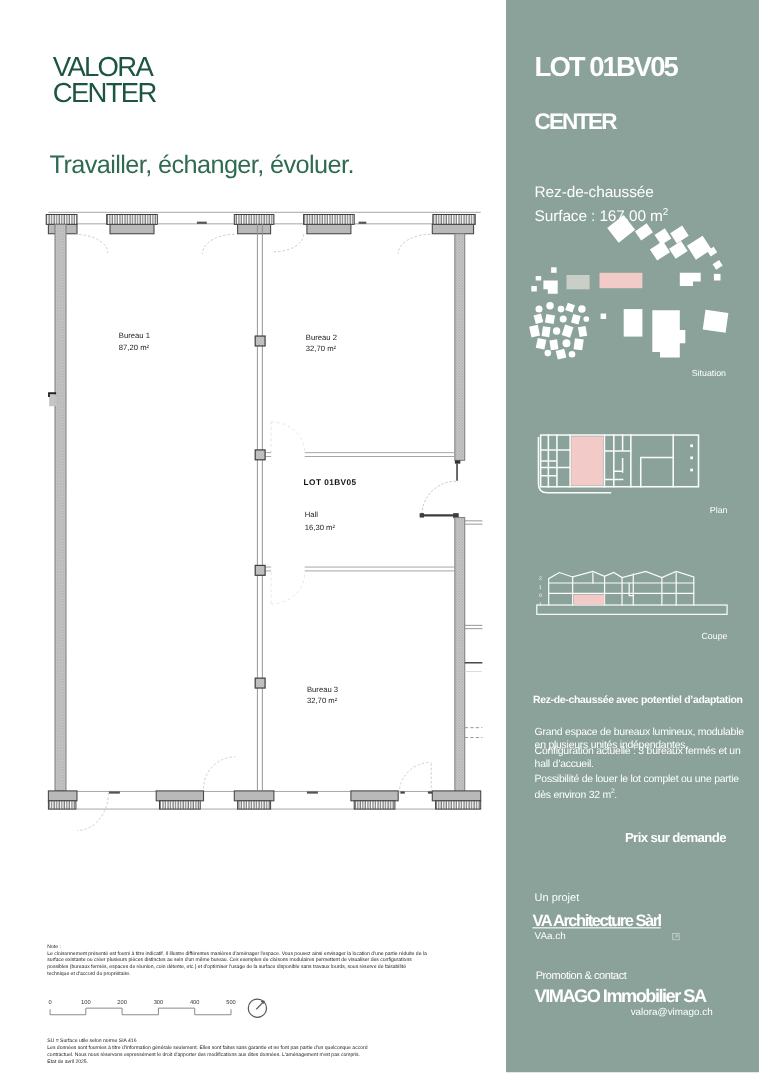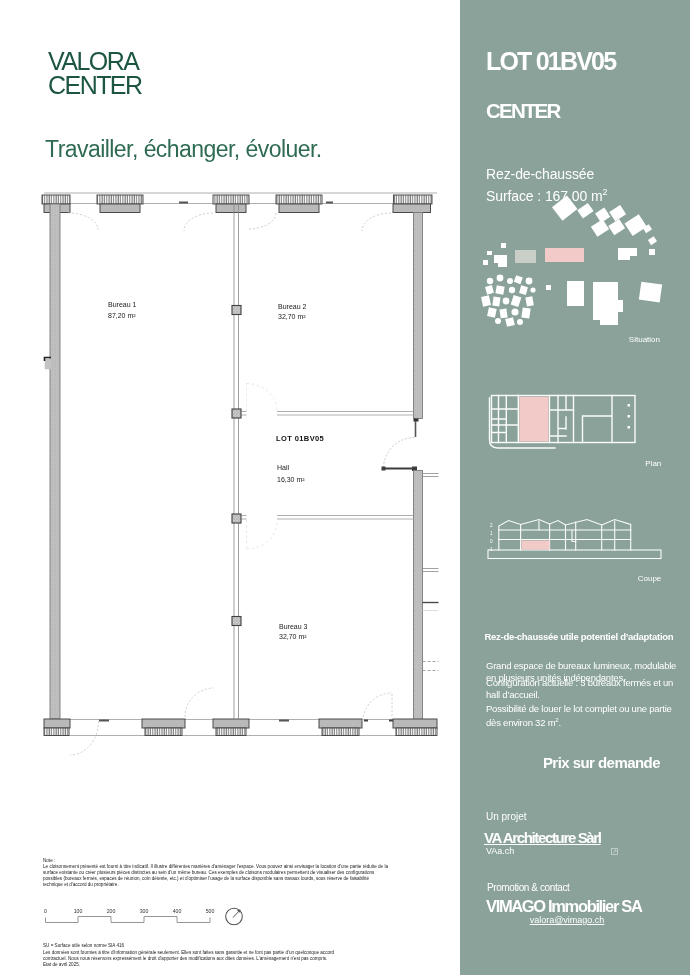--- a/index.html
+++ b/index.html
@@ -385,38 +385,38 @@
 
     <text x="30" y="37">2</text>
     <text x="30" y="45">1</text>
     <text x="30" y="53">0</text>
     <text x="28.5" y="61">-1</text>
   </g>
 
   <text x="201.3" y="91" font-size="8" fill="#ffffff" text-anchor="end">Coupe</text>
 </svg>
 
-<div class="abs w" style="left:484.5px;top:631px;font-size:9.5px;font-weight:bold;letter-spacing:-0.28px;white-space:nowrap;">Rez-de-chaussée utile potentiel d’adaptation</div>
+<div class="abs w" style="left:484.5px;top:631px;font-size:9.5px;font-weight:bold;letter-spacing:-0.28px;white-space:nowrap;">Rez-de-chaussée avec potentiel d’adaptation</div>
 
 <div class="abs w" style="left:486px;top:646px;font-size:9.5px;line-height:11.6px;letter-spacing:-0.22px;white-space:nowrap;margin-top:14px;">Grand espace de bureaux lumineux, modulable<br>en plusieurs unités indépendantes.</div>
 
 <div class="abs w" style="left:486px;top:677px;font-size:9.5px;line-height:11.6px;letter-spacing:-0.22px;white-space:nowrap;">Configuration actuelle : 3 bureaux fermés et un<br>hall d’accueil.</div>
 
 <div class="abs w" style="left:486px;top:703px;font-size:9.5px;line-height:11.6px;letter-spacing:-0.22px;white-space:nowrap;">Possibilité de louer le lot complet ou une partie<br>dès environ 32 m<sup style="font-size:6px;">2</sup>.</div>
 
-<div class="abs w" style="left:486px;top:754px;width:174px;font-size:15px;font-weight:bold;letter-spacing:-0.55px;text-align:right;">Prix sur demande</div>
+<div class="abs w" style="left:486px;top:754px;width:174px;font-size:12px;font-weight:bold;letter-spacing:-0.55px;text-align:right;">Prix sur demande</div>
 
 <div class="abs w" style="left:486px;top:810.5px;font-size:10px;">Un projet</div>
 
 <div class="abs w" style="left:484px;top:829px;font-size:15px;font-weight:bold;letter-spacing:-1.35px;text-decoration:underline;">VA Architecture Sàrl</div>
 
 <div class="abs w" style="left:486px;top:846px;width:122px;font-size:9px;">VAa.ch</div>
 
 <svg class="abs" style="left:611px;top:848px;opacity:0.55;" width="7" height="7" viewBox="0 0 7 7">
     <rect x="0.5" y="0.5" width="6" height="6" fill="none" stroke="#fff" stroke-width="0.8"></rect>
     <path d="M2,5 L5,2 M3,2 h2 v2" fill="none" stroke="#fff" stroke-width="0.7"></path>
   </svg>
 
 <div class="abs w" style="left:487px;top:881.5px;font-size:10px;letter-spacing:-0.4px;">Promotion &amp; contact</div>
 
 <div class="abs w" style="left:486px;top:897px;font-size:16.5px;font-weight:bold;letter-spacing:-1.35px;">VIMAGO Immobilier SA</div>
 
-<div class="abs w" style="left:486px;top:915px;width:162px;font-size:9px;text-align:center;text-decoration:underline;">valora@vimago.ch</div>
+<div class="abs w" style="left:486px;top:915px;width:162px;font-size:9px;text-align:right;">valora@vimago.ch</div>
 
 </body></html>

